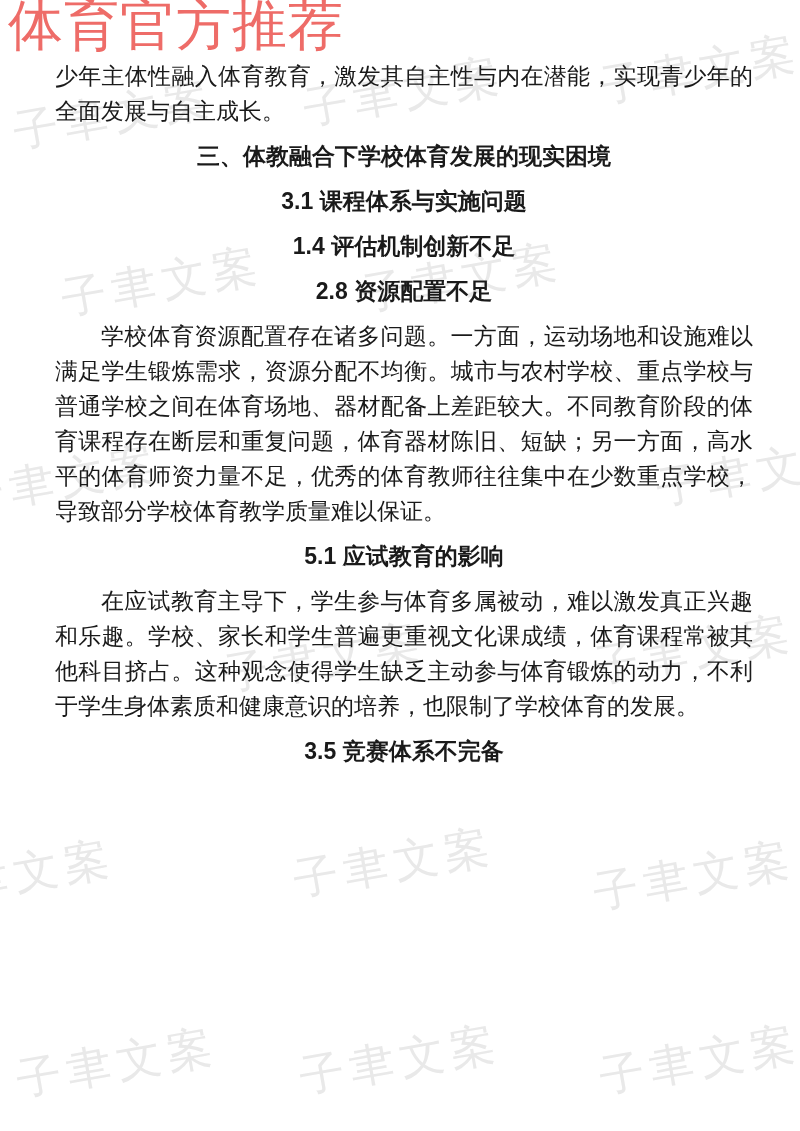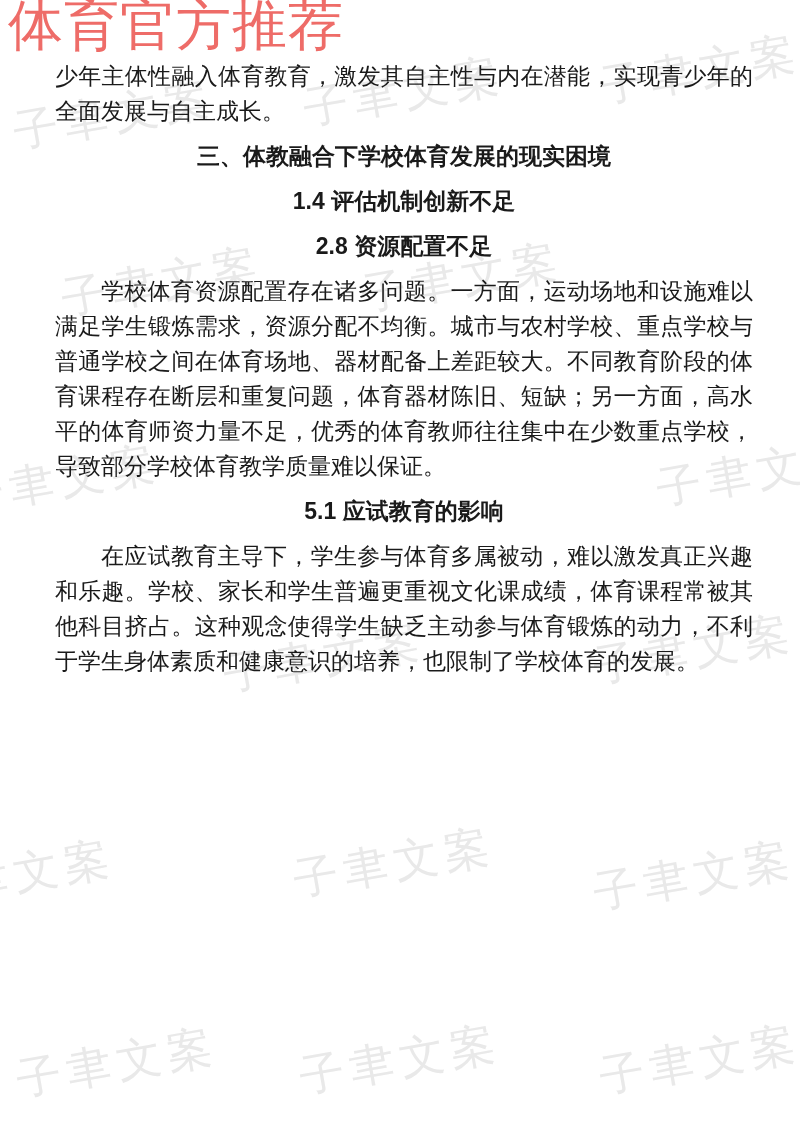--- a/index.html
+++ b/index.html
@@ -90,24 +90,26 @@
       <span class="watermark" style="left: 598px; top: 1030px;">子聿文案</span>
     </div>
 
   <h1 class="page-title">体育官方推荐</h1>
 
   <div class="doc-body">
     <p class="para no-indent">少年主体性融入体育教育，激发其自主性与内在潜能，实现青少年的全面发展与自主成长。</p>
 
     <h2 class="h-main">三、体教融合下学校体育发展的现实困境</h2>
 
+    <h3 class="h-sub">3.1 课程体系与实施问题</h3>
 
     <h3 class="h-sub">1.4 评估机制创新不足</h3>
 
     <h3 class="h-sub">2.8 资源配置不足</h3>
     <p class="para">学校体育资源配置存在诸多问题。一方面，运动场地和设施难以满足学生锻炼需求，资源分配不均衡。城市与农村学校、重点学校与普通学校之间在体育场地、器材配备上差距较大。不同教育阶段的体育课程存在断层和重复问题，体育器材陈旧、短缺；另一方面，高水平的体育师资力量不足，优秀的体育教师往往集中在少数重点学校，导致部分学校体育教学质量难以保证。</p>
 
     <h3 class="h-sub">5.1 应试教育的影响</h3>
     <p class="para">在应试教育主导下，学生参与体育多属被动，难以激发真正兴趣和乐趣。学校、家长和学生普遍更重视文化课成绩，体育课程常被其他科目挤占。这种观念使得学生缺乏主动参与体育锻炼的动力，不利于学生身体素质和健康意识的培养，也限制了学校体育的发展。</p>
 
+    <h3 class="h-sub">3.5 竞赛体系不完备</h3>
   </div>
 
 </div>
 
 </body></html>

